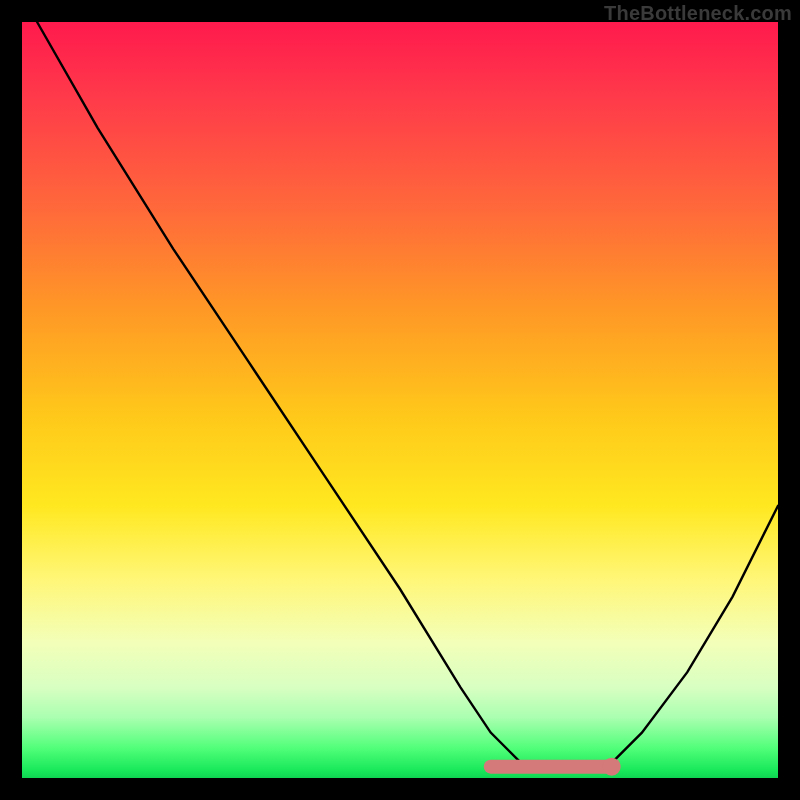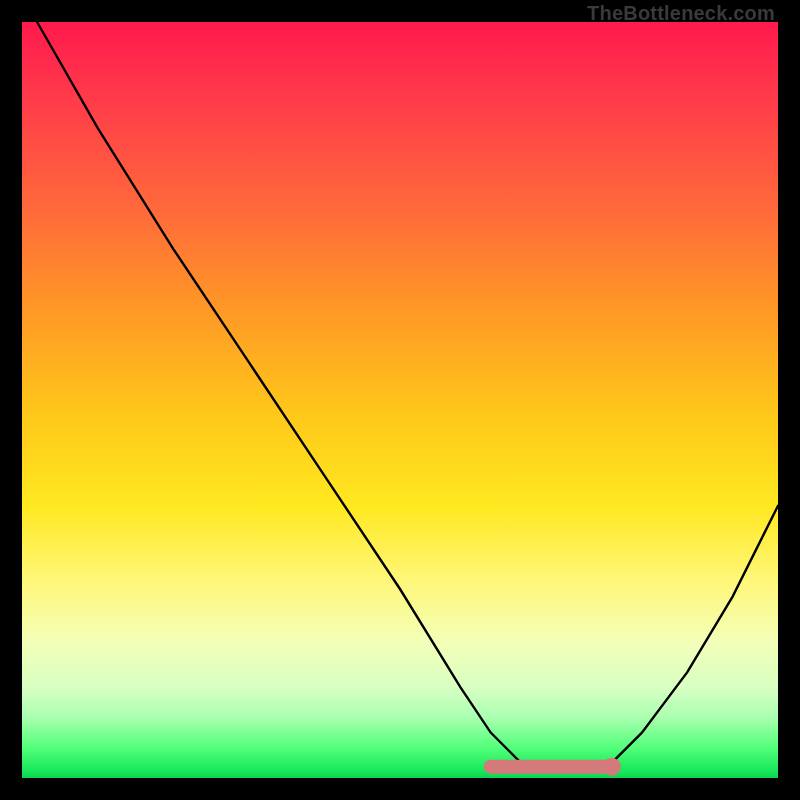--- a/index.html
+++ b/index.html
@@ -13,21 +13,21 @@
   }
   .outer {
     position: relative;
     width: 800px;
     height: 800px;
     background: #000;
   }
   .watermark {
     position: absolute;
     top: 2px;
-    right: 25px;
+    right: 8px;
     color: #3a3a3a;
     font-size: 20px;
     font-weight: 600;
     letter-spacing: 0.2px;
     z-index: 10;
   }
   .plot-frame {
     position: absolute;
     left: 22px;
     top: 22px;

